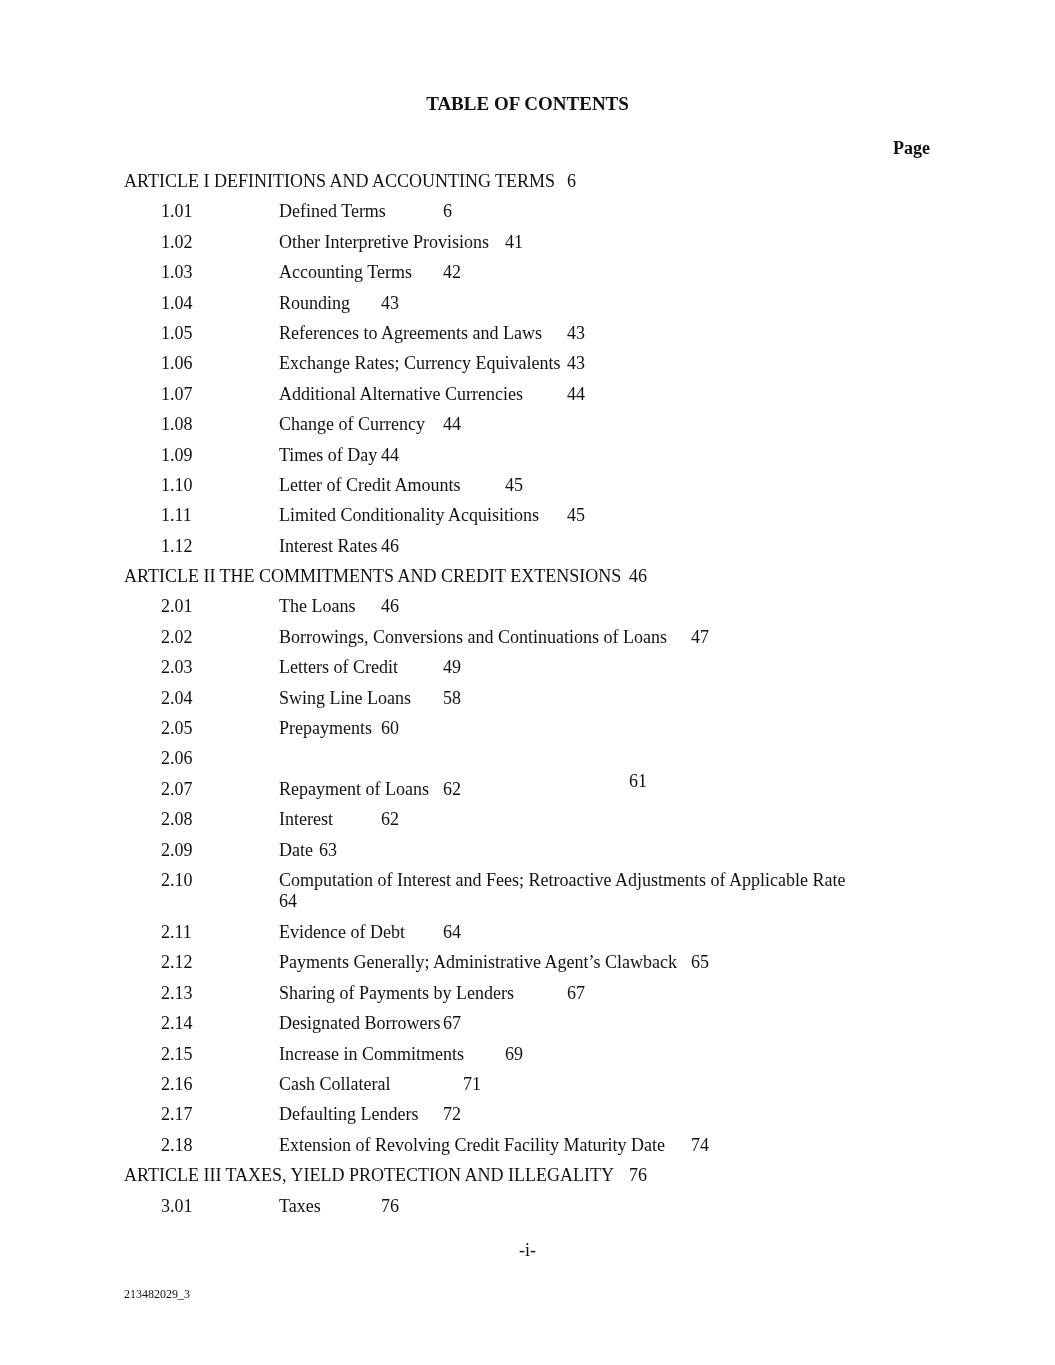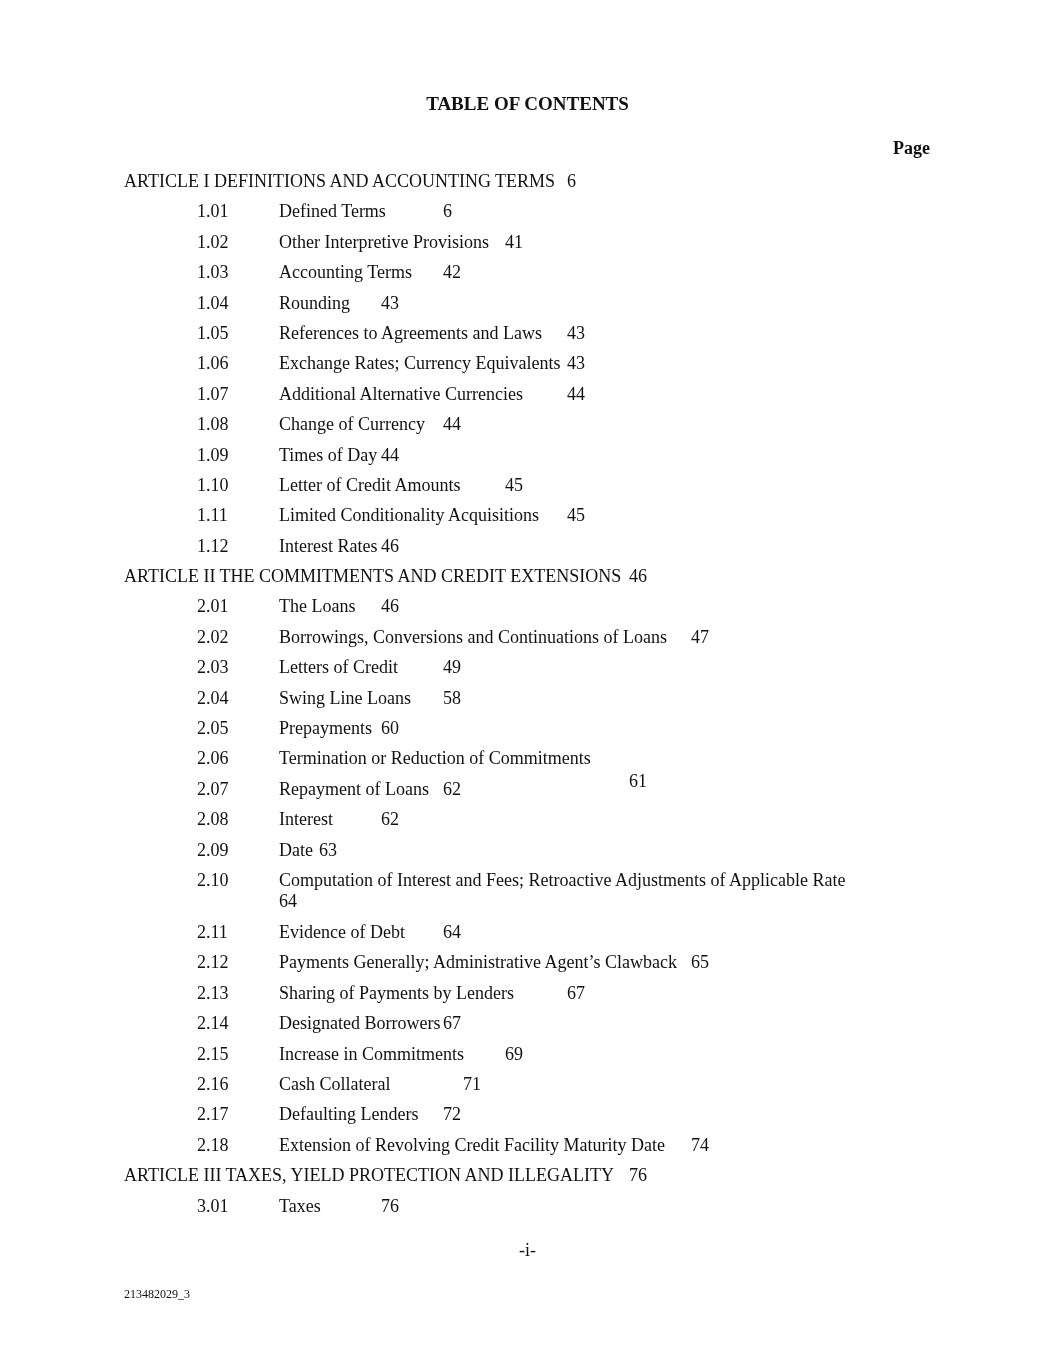--- a/index.html
+++ b/index.html
@@ -5,21 +5,21 @@
   html, body { margin: 0; padding: 0; background: #ffffff; }
   body { width: 1055px; height: 1365px; position: relative; overflow: hidden;
          font-family: "Liberation Serif", serif; color: #111; }
   .title { position: absolute; top: 93px; left: 0; width: 1055px; text-align: center;
            font-weight: bold; font-size: 19px; }
   .page-hdr { position: absolute; top: 138px; left: 893px; font-weight: bold; font-size: 18px; }
   .toc { position: absolute; top: 168px; left: 0; width: 965px; }
   .row { position: relative; height: 30.4px; font-size: 18px; line-height: 26px; white-space: nowrap; }
   .row.tall { height: 52px; }
   .art .label { position: absolute; left: 124px; top: 0; }
-  .sec .num { position: absolute; left: 161px; top: 0; margin-left: 36px; }
+  .sec .num { position: absolute; left: 161px; top: 0; }
   .sec .label { position: absolute; left: 279px; top: 0; }
   .pg { position: absolute; top: 0; }
   .pg.wrap { left: 279px; top: 21px; }
   .pageno { position: absolute; top: 1240px; left: 0; width: 1055px; text-align: center; font-size: 18px; }
   .docid { position: absolute; top: 1287px; left: 124px; font-size: 12px; }
 </style>
 </head>
 <body>
 
 <div class="title">TABLE OF CONTENTS</div>
@@ -114,21 +114,20 @@
       <span class="label">Swing Line Loans</span>
       <span class="pg" style="left: 443px;">58</span>
     </div>
     <div class="row sec">
       <span class="num">2.05</span>
       <span class="label">Prepayments</span>
       <span class="pg" style="left: 381px;">60</span>
     </div>
     <div class="row sec">
       <span class="num">2.06</span>
-      <span class="label">Termination or Reduction of Commitments</span>
       <span class="pg" style="left: 629px; margin-top: 23px;">61</span>
     </div>
     <div class="row sec">
       <span class="num">2.07</span>
       <span class="label">Repayment of Loans</span>
       <span class="pg" style="left: 443px;">62</span>
     </div>
     <div class="row sec">
       <span class="num">2.08</span>
       <span class="label">Interest</span>

